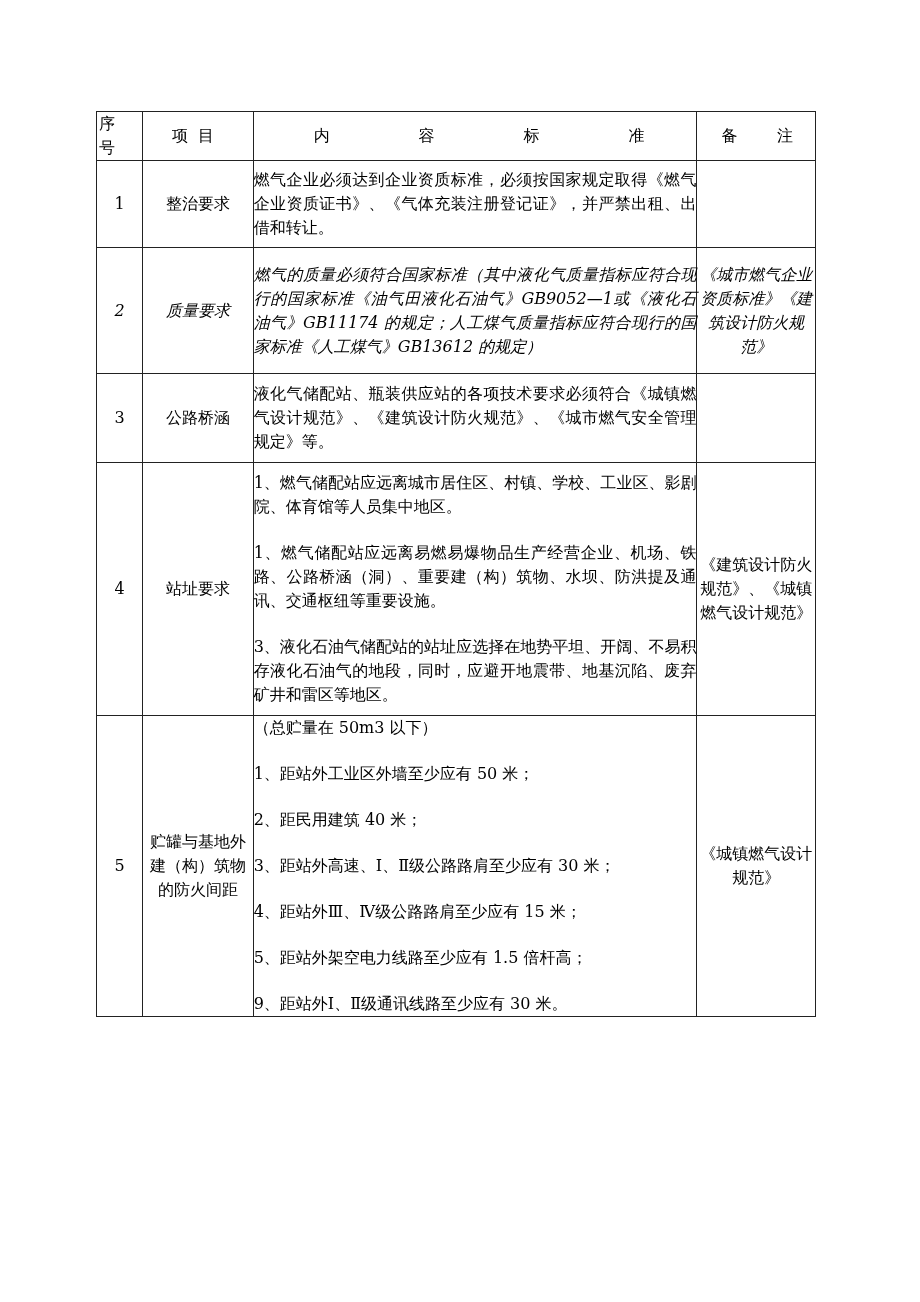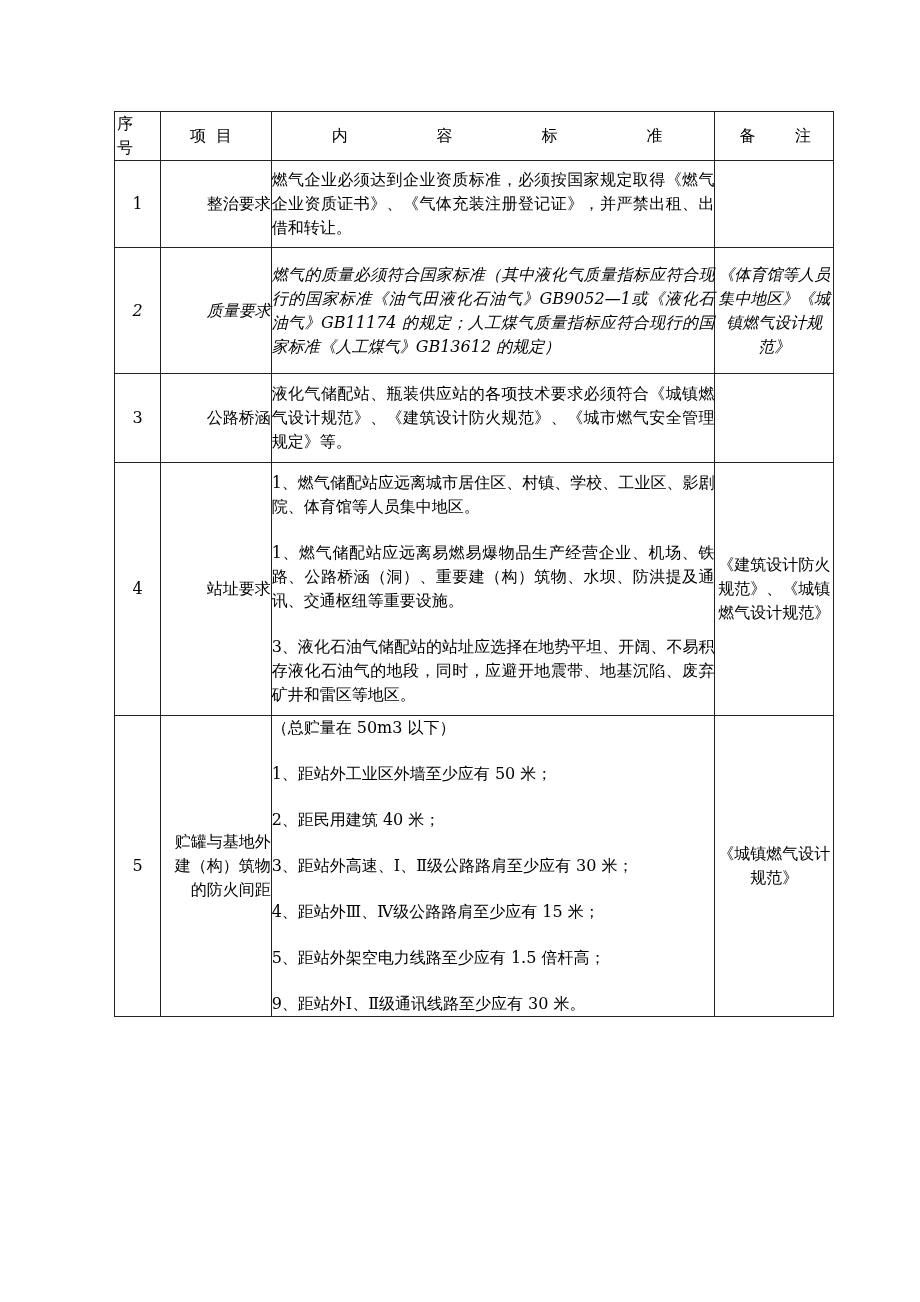--- a/index.html
+++ b/index.html
@@ -10,21 +10,21 @@
     body {
       width: 920px;
       height: 1302px;
       position: relative;
       font-family: "DejaVu Serif", "Liberation Serif", serif;
       color: #000000;
       overflow: hidden;
     }
     table.doc-table {
       position: absolute;
-      left: 114px;
+      left: 96px;
       top: 111px;
       border-collapse: collapse;
       table-layout: fixed;
       width: 720px;
     }
     table.doc-table td, table.doc-table th {
       border: 1.5px solid #222222;
       padding: 0;
       font-size: 16px;
       line-height: 24px;
@@ -35,21 +35,21 @@
     th.hdr {
       font-weight: bold;
       height: 42px;
       font-size: 17px;
     }
     .col-num { width: 46px; }
     .col-item { width: 110px; }
     .col-content { width: 442px; }
     .col-note { width: 118px; }
     td.num, td.item, td.note { text-align: center; }
-    td.item { padding: 0 2px; text-align: right; }
+    td.item { padding: 0 2px; }
     td.content {
       text-align: justify;
       padding: 0 1px;
     }
     td.note { padding: 0 1px; }
     .hdr-num { letter-spacing: 10px; text-align: left; padding-left: 2px !important; }
     .hdr-item { letter-spacing: 10px; }
     .hdr-content-wrap { padding: 0 !important; }
     .hdr-content-inner {
       display: flex;
@@ -110,21 +110,21 @@
     </td>
     <td class="note"></td>
   </tr>
 
   <tr class="r2">
     <td class="num">2</td>
     <td class="item">质量要求</td>
     <td class="content">
       <span class="para">燃气的质量必须符合国家标准（其中液化气质量指标应符合现行的国家标准《油气田液化石油气》GB9052—1或《液化石油气》GB11174 的规定；人工煤气质量指标应符合现行的国家标准《人工煤气》GB13612 的规定）</span>
     </td>
-    <td class="note">《体育馆等人员集中地区》《城镇燃气设计规范》</td>
+    <td class="note">《城市燃气企业资质标准》《建筑设计防火规范》</td>
   </tr>
 
   <tr class="r3">
     <td class="num">3</td>
     <td class="item">公路桥涵</td>
     <td class="content">
       <span class="para">液化气储配站、瓶装供应站的各项技术要求必须符合《城镇燃气设计规范》、《建筑设计防火规范》、《城市燃气安全管理规定》等。</span>
     </td>
     <td class="note"></td>
   </tr>

